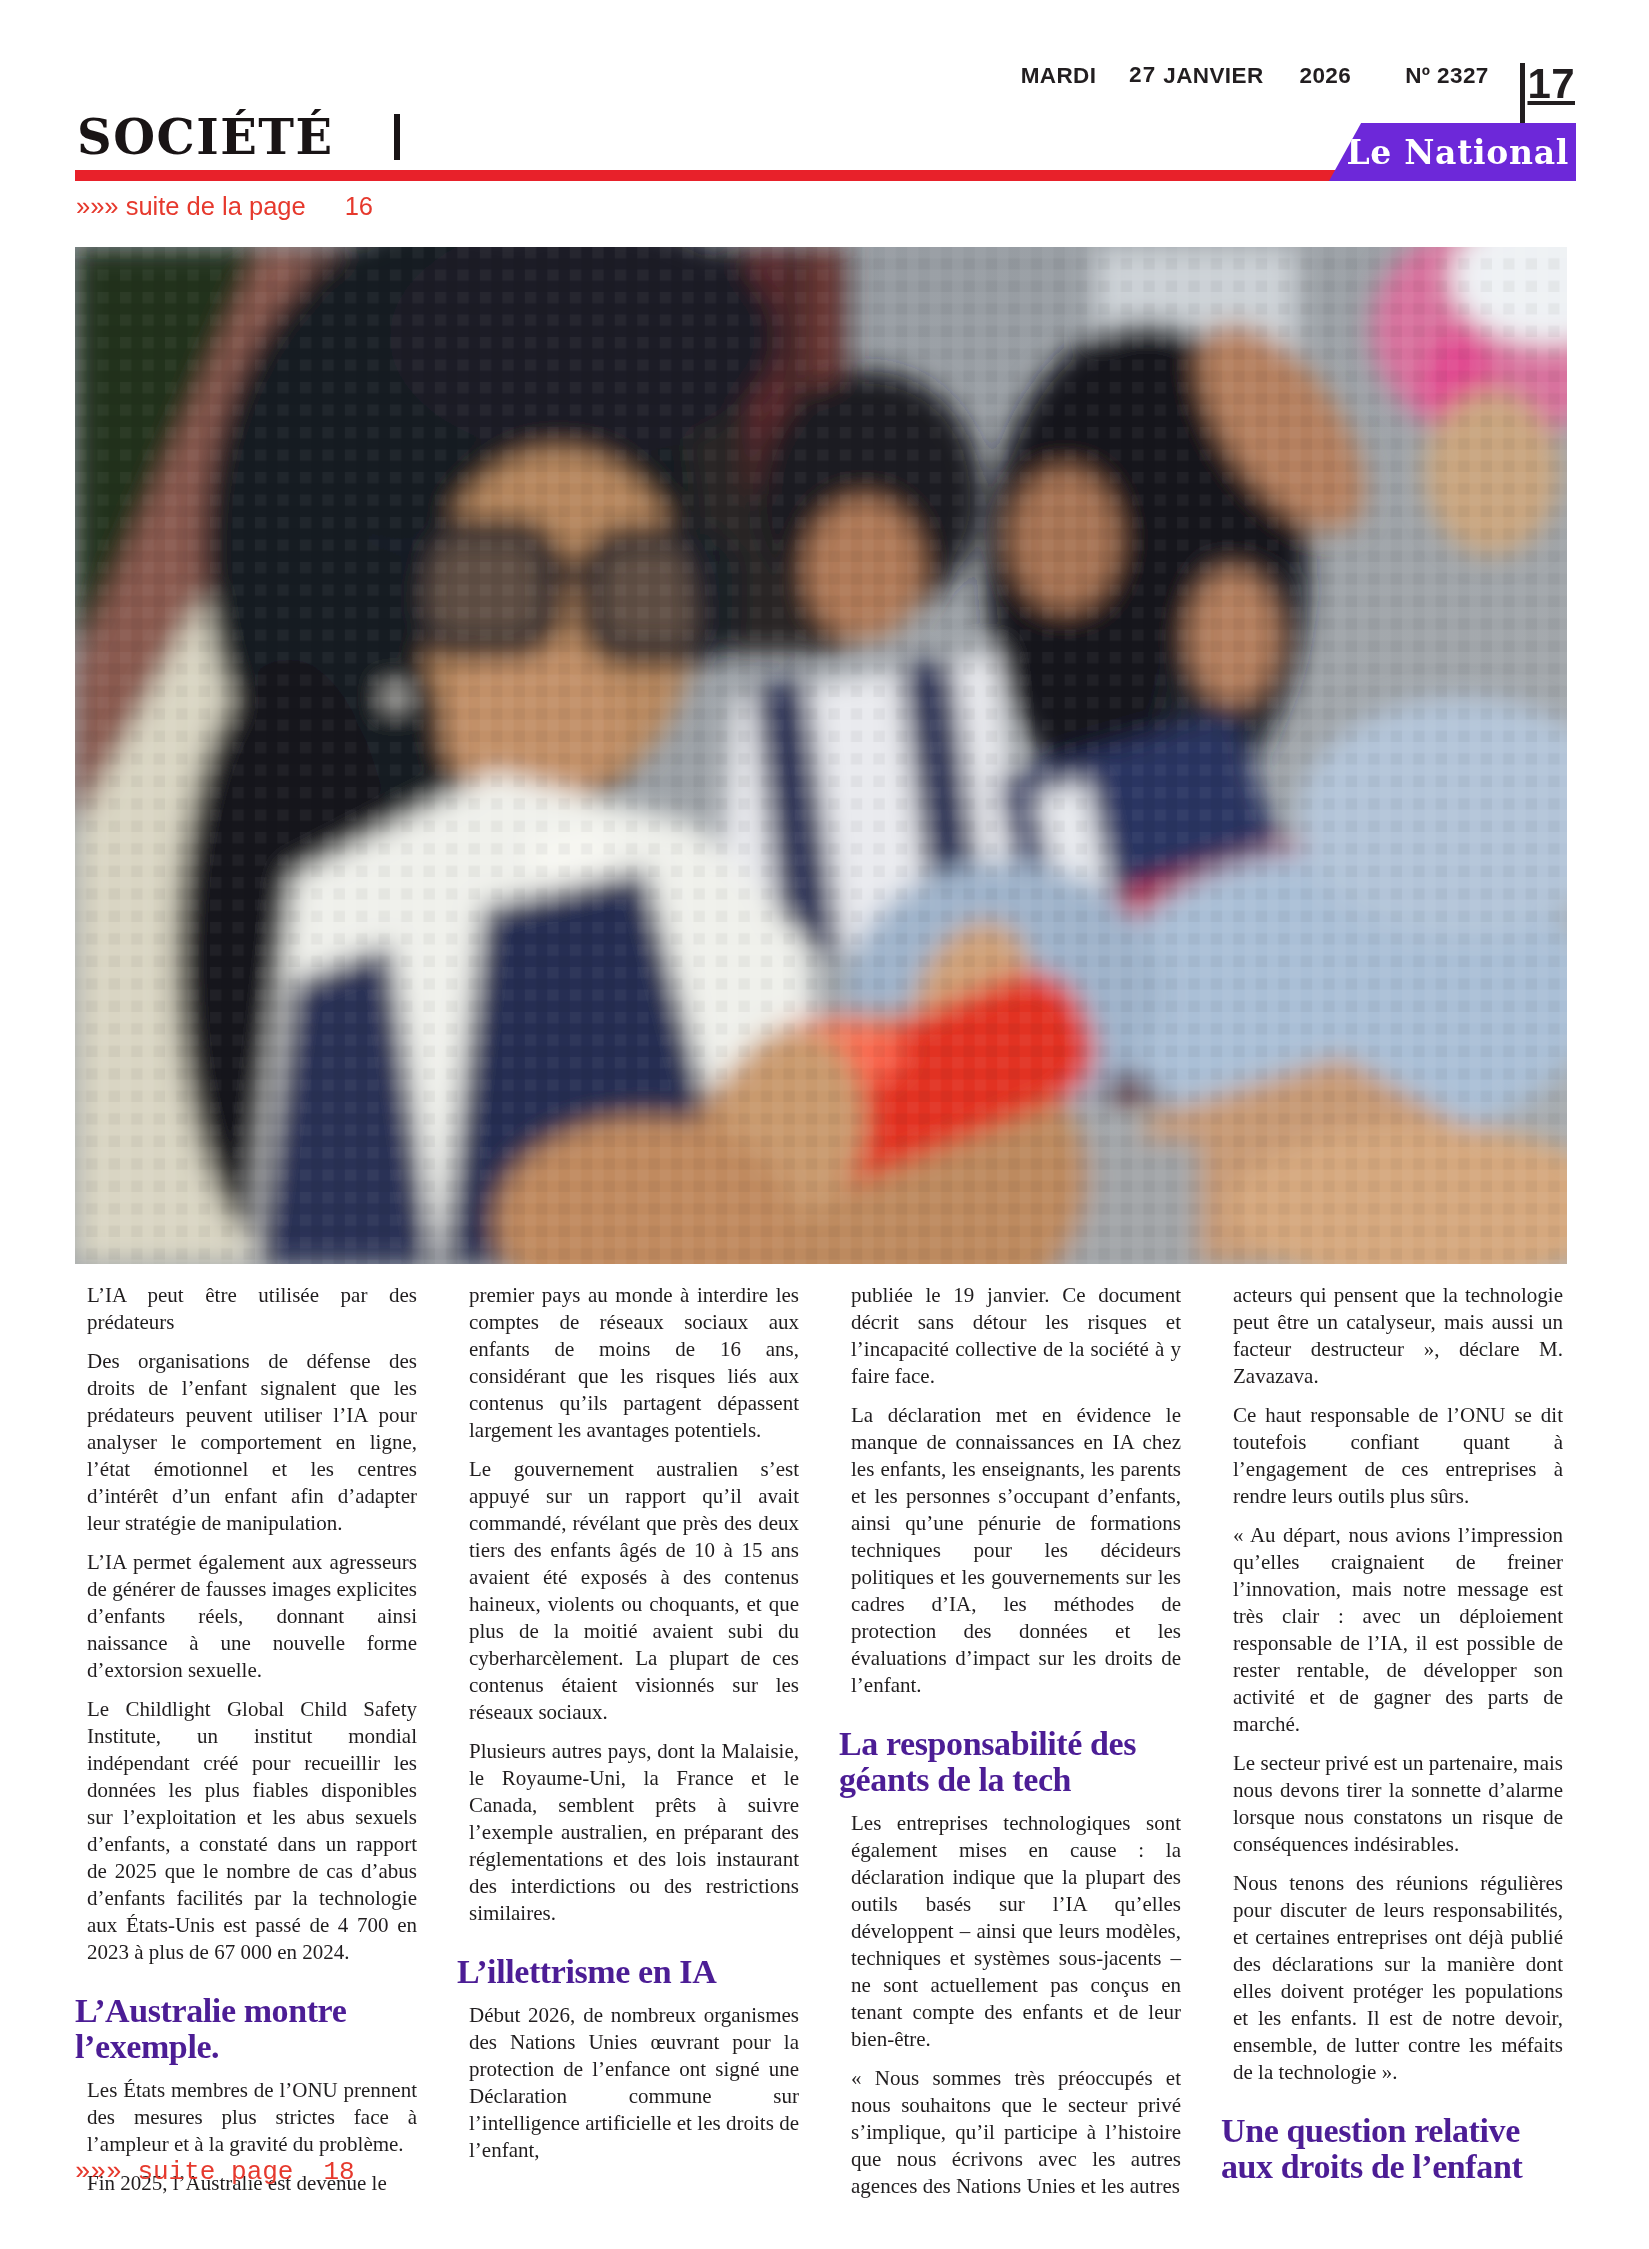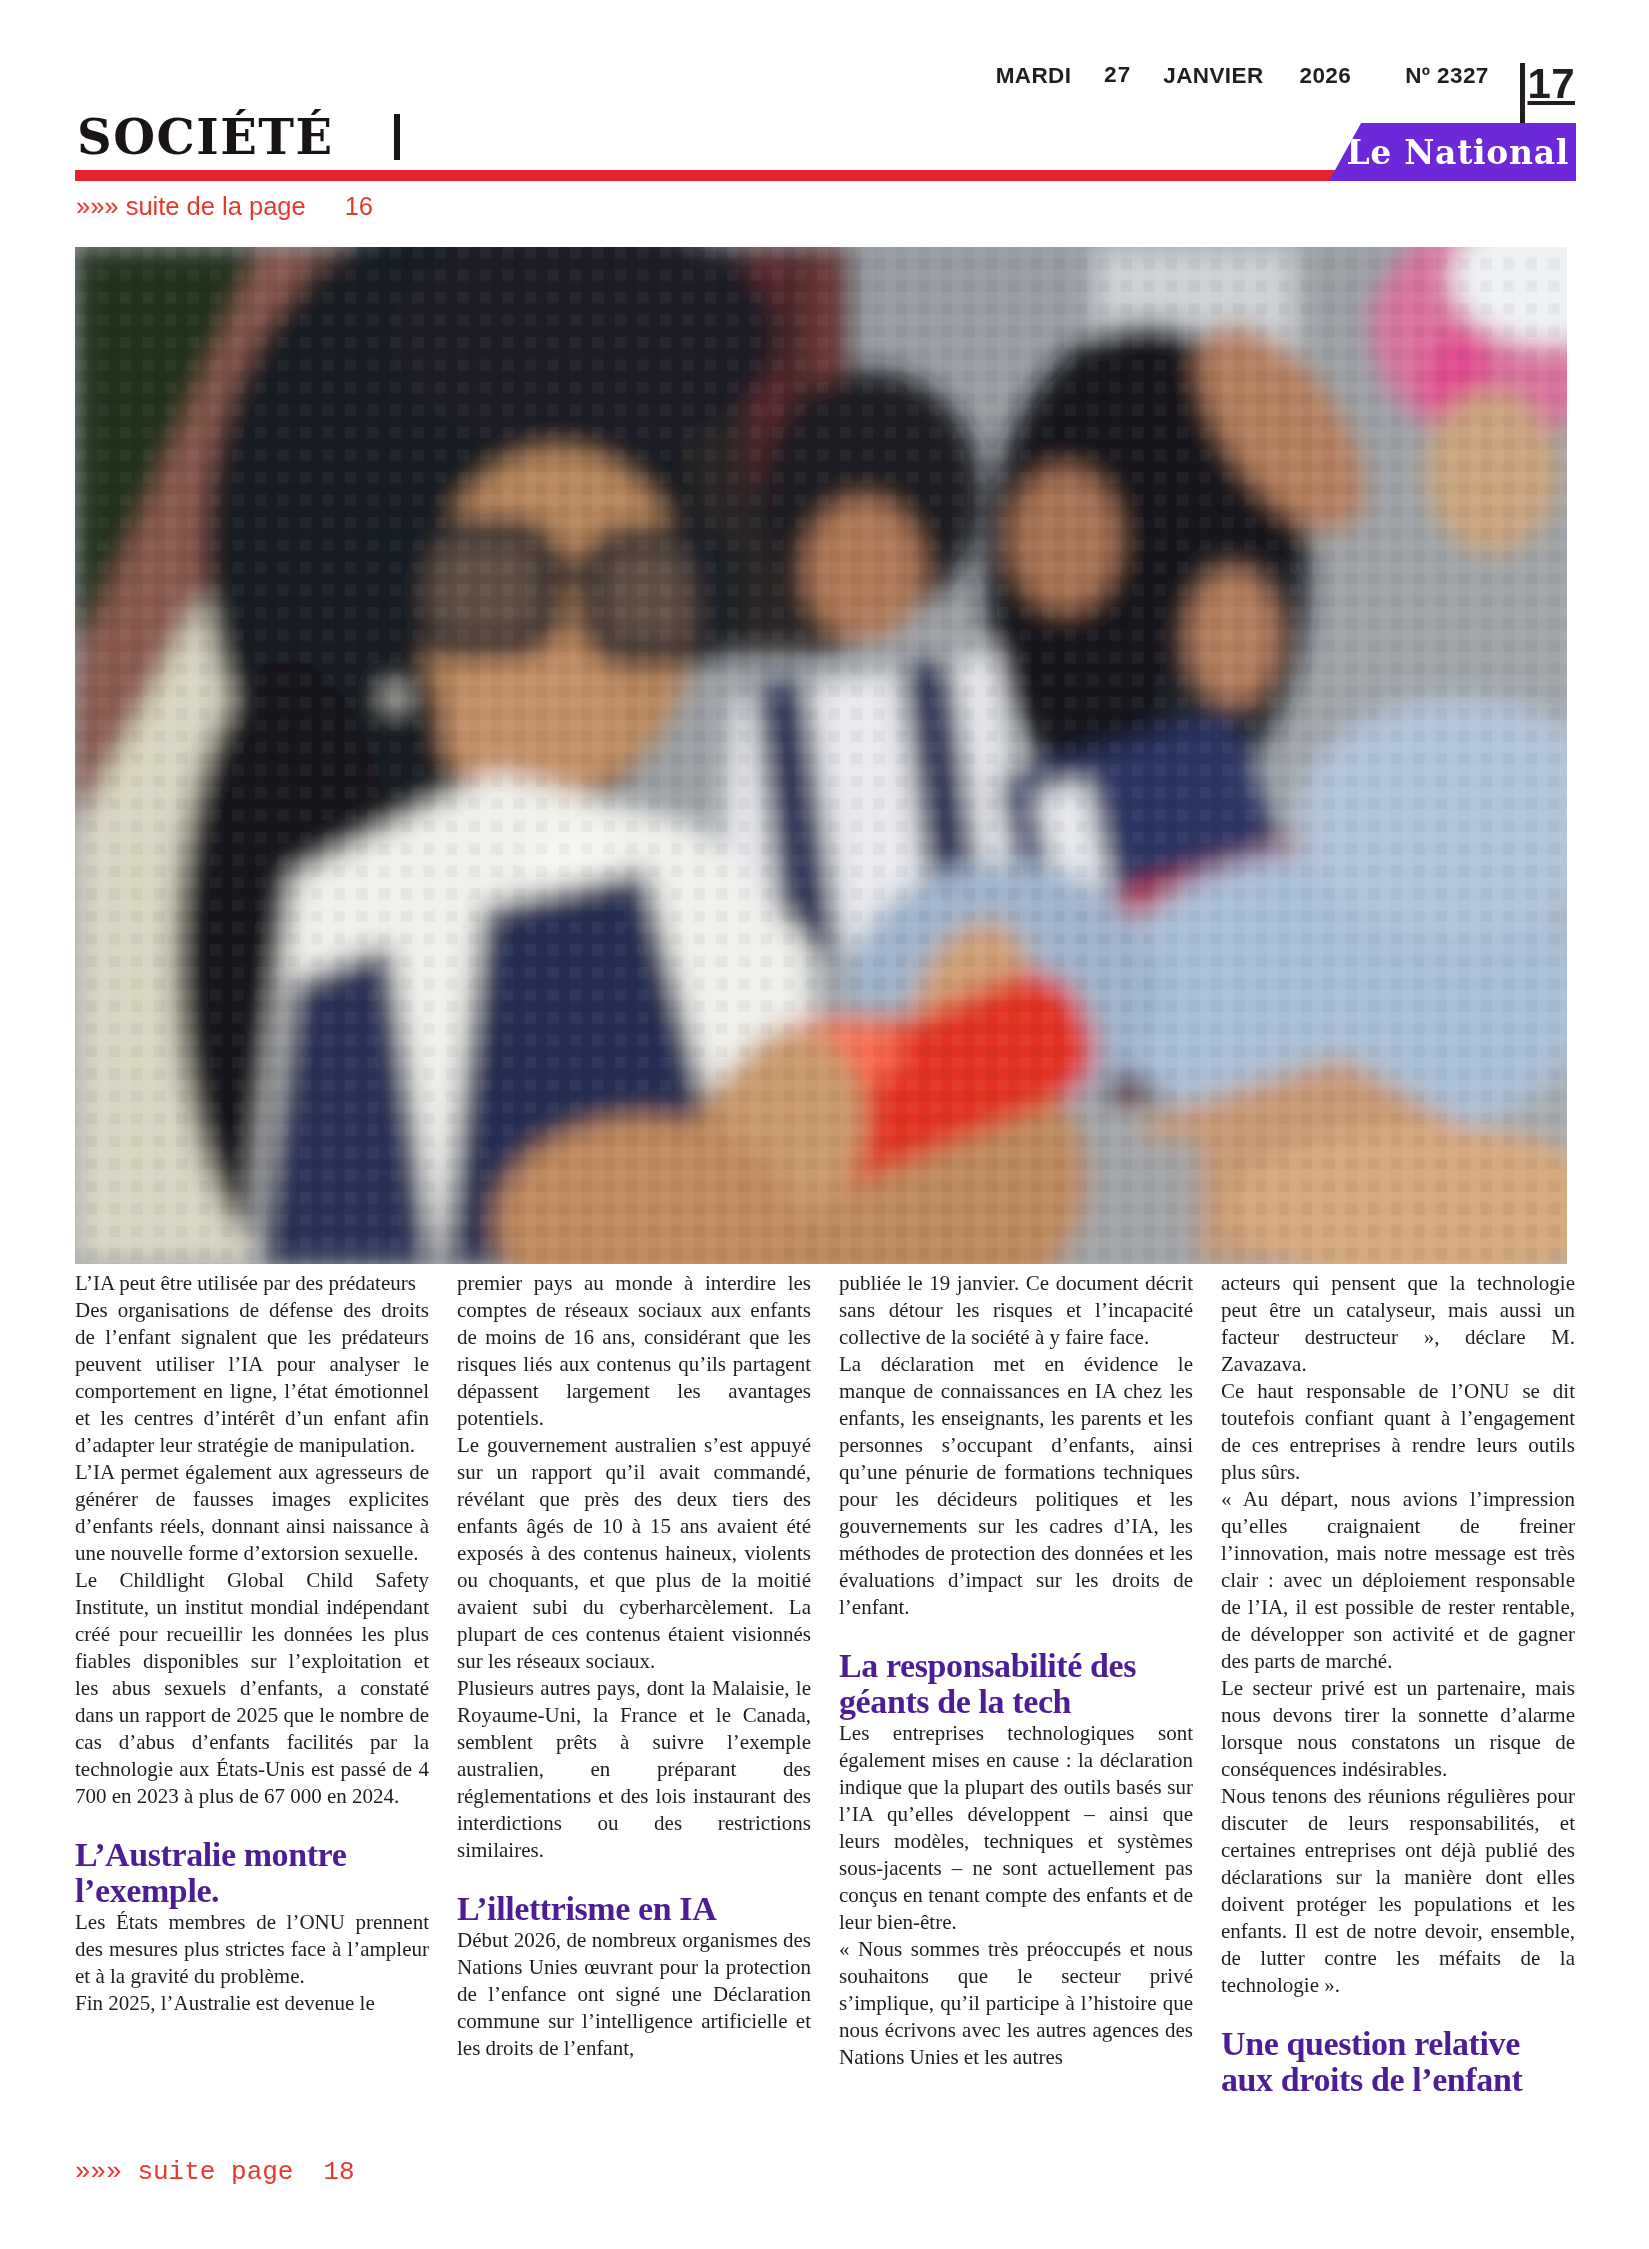--- a/index.html
+++ b/index.html
@@ -9,21 +9,21 @@
   }
 
   
   .top-meta {
     position:absolute; top:63px; right:75px;
     display:flex; 
     font-family:"Liberation Sans", sans-serif; font-weight:700;
     font-size:22.5px; color:#221e20; letter-spacing:0.4px; white-space:nowrap;
   }
   .top-meta .m-date   { margin-left:32px;font-family:Liberation Mono, monospace; }
-  .top-meta .m-month  { margin-left:32px; }
+  .top-meta .m-month  { margin-left:7px; }
   .top-meta .m-year   { margin-left:36px; }
   .top-meta .m-issue  { margin-left:54px; }
   .top-meta .pagedivider { margin-left:31.5px; width:5.2px; height:60px; background:#221e20; }
   .top-meta .pageno   { margin-left:2px; font-size:42px; line-height:1;text-decoration:underline; }
 
   
   .masthead {
     position:absolute; left:77px; top:108px;
     font-family:"DejaVu Serif", serif; font-weight:700;
     font-size:48px; color:#191415; letter-spacing:1.5px; white-space:nowrap;
@@ -58,21 +58,21 @@
   .photo { position:absolute; left:75px; top:247px; width:1492px; height:1017px; overflow:hidden; }
   .photo svg { display:block; width:100%; height:100%; }
 
   
   .columns {
     position:absolute; left:75px; top:1270px; width:1500px;
     display:flex; gap:28px;
   }
   .col { width:354px; flex:none; }
   .col p {
-    margin:0; font-size:21px; line-height:27px; text-align:justify;
+    margin:12px; font-size:21px; line-height:27px; text-align:justify;
     color:#201d1e;
   }
   .col > * + * { margin-top:15.7px; }
   .col h2.subhead {
     margin:0; margin-top:27px;
     font-family:"Liberation Serif", serif; font-weight:700;
     font-size:34px; line-height:36px; color:#4c1d95; letter-spacing:-0.4px;
     text-align:left;
   }
 

